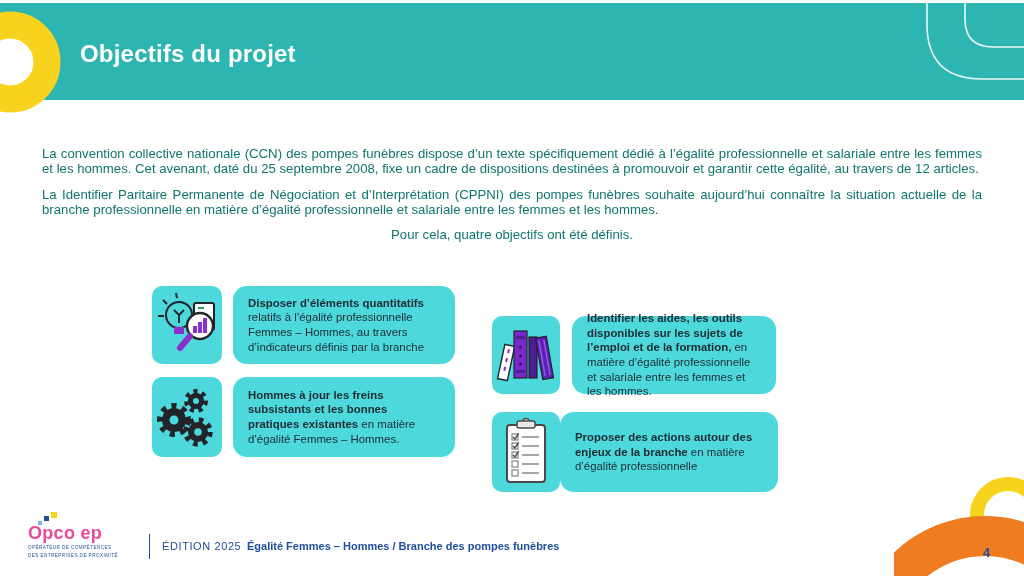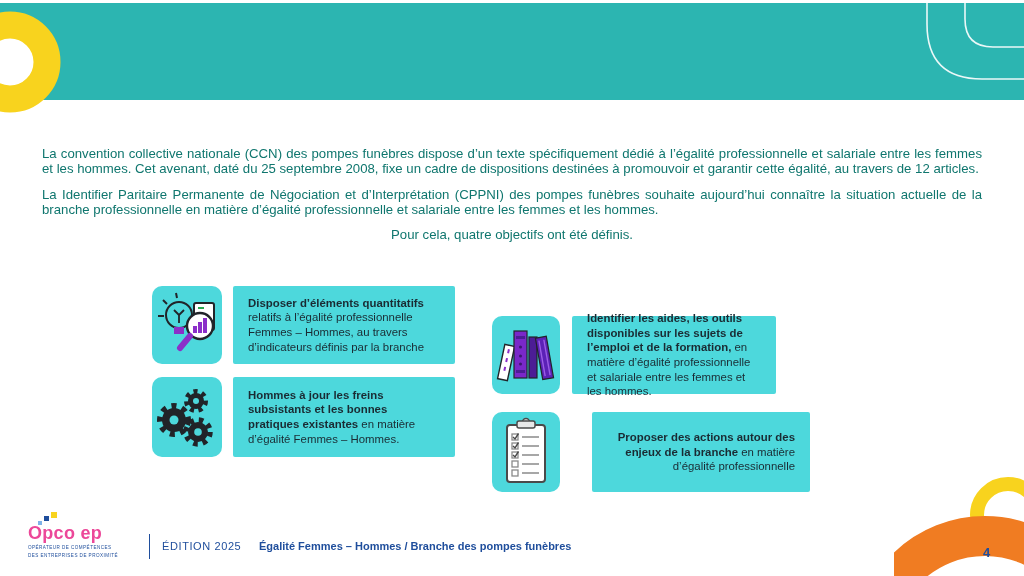--- a/index.html
+++ b/index.html
@@ -19,54 +19,55 @@
   .intro{position:absolute;left:42px;top:146px;width:940px;color:#0f766e;
          font-size:13.2px;line-height:15.3px;}
   .intro p{margin:0 0 10px 0;text-align:justify;}
   .intro p:last-child{text-align:center;}
   
   .tile{
     position:absolute;background:#4DD8DC;border-radius:10px;
     display:flex;align-items:center;justify-content:center;
   }
   .card{
-    position:absolute;background:#4DD8DC;border-radius:2px;
+    position:absolute;background:#4DD8DC;border-radius:14px;
     display:flex;align-items:center;padding:0 15px;box-sizing:border-box;
     color:#1A2B33;font-size:11.4px;line-height:14.6px;
   }
   .card b{font-weight:bold;}
   
   .footer-logo{position:absolute;left:28px;top:512px;width:120px;}
   .logo-squares{position:relative;height:12px;}
   .sq{position:absolute;}
   .sq-lb{left:10px;top:9px;width:4px;height:4px;background:#7FB3E8;}
   .sq-nb{left:16px;top:4px;width:5px;height:5px;background:#1F4E9C;}
   .sq-yl{left:23px;top:0;width:6px;height:6px;background:#F8D31E;}
   .logo-word{color:#ec4899;font-size:18px;font-weight:bold;letter-spacing:.3px;line-height:19px;}
   .logo-tagline{color:#1F4E9C;font-size:4.6px;letter-spacing:.45px;line-height:5.6px;margin-top:2px;white-space:nowrap;}
   .footer-divider{position:absolute;left:149px;top:534px;width:1px;height:25px;background:#1F4E9C;}
   .footer-edition{position:absolute;left:162px;top:540px;color:#1F4E9C;font-size:11px;letter-spacing:.6px;}
-  .footer-title{position:absolute;left:247px;top:540px;color:#1F4E9C;font-size:11px;font-weight:bold;margin-left:12px;}
+  .footer-title{position:absolute;left:247px;top:540px;color:#1F4E9C;font-size:11px;font-weight:bold;}
   .page-number{position:absolute;left:983px;top:545px;color:#1F4E9C;font-size:13px;font-weight:bold;z-index:5;}
   .corner-deco{position:absolute;right:0;bottom:0;z-index:1;}
 </style>
 </head>
 <body>
 
 <div class="slide">
 
   <div class="banner">
     <svg class="corner-lines" width="174" height="97" viewBox="0 0 174 97">
       <path d="M77,0 V21 Q77,76 132,76 H174" fill="none" stroke="#ffffff" stroke-width="1.6" opacity="0.9"></path>
       <path d="M115,0 V16 Q115,44 143,44 H174" fill="none" stroke="#ffffff" stroke-width="1.6" opacity="0.9"></path>
     </svg>
   </div>
   <svg class="yellow-d" width="72" height="122" viewBox="0 0 72 122">
     <circle cx="10" cy="62" r="37" fill="#ffffff" stroke="#F8D31E" stroke-width="27"></circle>
   </svg>
+  <div class="banner-title">Objectifs du projet</div>
 
   <div class="intro">
     <p>La convention collective nationale (CCN) des pompes funèbres dispose d’un texte spécifiquement dédié à l’égalité professionnelle et salariale entre les femmes et les hommes. Cet avenant, daté du 25 septembre 2008, fixe un cadre de dispositions destinées à promouvoir et garantir cette égalité, au travers de 12 articles.</p>
     <p>La Identifier Paritaire Permanente de Négociation et d’Interprétation (CPPNI) des pompes funèbres souhaite aujourd’hui connaître la situation actuelle de la branche professionnelle en matière d’égalité professionnelle et salariale entre les femmes et les hommes.</p>
     <p>Pour cela, quatre objectifs ont été définis.</p>
   </div>
 
   <div class="tile" style="left:152px;top:286px;width:70px;height:78px;">
     <svg width="70" height="78" viewBox="0 0 70 78">
       <line x1="6" y1="30" x2="12" y2="30" stroke="#212429" stroke-width="2"></line>
@@ -156,21 +157,21 @@
         <line x1="30" y1="52" x2="47" y2="52"></line>
         <line x1="30" y1="61" x2="47" y2="61"></line>
       </g>
       <g stroke="#4a4a4a" stroke-width="1.4" fill="none">
         <polyline points="21,25 23,27 26.5,21.5"></polyline>
         <polyline points="21,34 23,36 26.5,30.5"></polyline>
         <polyline points="21,43 23,45 26.5,39.5"></polyline>
       </g>
     </svg>
   </div>
-  <div class="card" style="left:592px;top:412px;width:218px;height:80px;text-align:right;">
+  <div class="card" style="left:560px;top:412px;width:218px;height:80px;">
     <div>
       <b>Proposer des actions autour des enjeux de la branche</b><span> en matière d’égalité professionnelle</span>
     </div>
   </div>
 
   <div class="footer-logo">
     <div class="logo-squares">
       <span class="sq sq-lb"></span>
       <span class="sq sq-nb"></span>
       <span class="sq sq-yl"></span>

